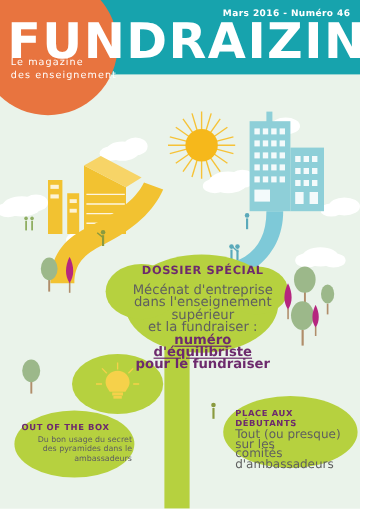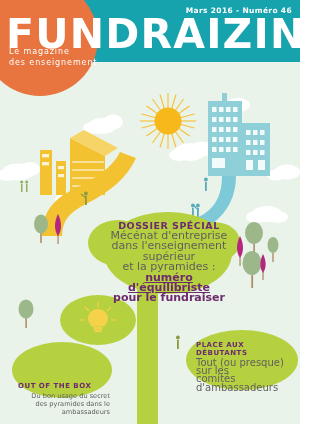--- a/index.html
+++ b/index.html
@@ -35,24 +35,24 @@
     font-family:"DejaVu Sans",sans-serif;
   }
   
   .blk{position:absolute;z-index:8;text-align:center;}
   .blk .kicker{
     font-weight:bold;color:#6d2a6d;letter-spacing:.5px;
     font-family:"DejaVu Sans",sans-serif;
   }
   .blk .body{color:#5f5f5f;font-family:"DejaVu Sans",sans-serif;}
   #dossier{left:106px;top:220px;width:126px;}
-  #dossier .kicker{font-size:9.5px;margin-bottom:0;}
+  #dossier .kicker{font-size:9.5px;margin-bottom:6px;}
   #dossier .body{font-size:11px;line-height:10.4px;}
   #outofbox{left:18px;top:352px;width:92px;text-align:left;}
-  #outofbox .kicker{font-size:7px;margin-bottom:2px;margin-top:30px;}
+  #outofbox .kicker{font-size:7px;margin-bottom:2px;}
   #outofbox .body{font-size:6.6px;line-height:8.2px;text-align:right;}
   #debutants{left:196px;top:341px;width:98px;text-align:left;}
   #debutants .kicker{font-size:7px;margin-bottom:2px;}
   #debutants .body{font-size:10px;line-height:8.2px;text-align:left;}
 </style>
 </head>
 <body>
 
 <div id="cover">
 
@@ -304,21 +304,21 @@
   <div class="logo-sub">
     <div>Le magazine</div>
     <div>des enseignement</div>
   </div>
 
   <div class="blk" id="dossier">
     <div class="kicker">DOSSIER SPÉCIAL</div>
     <div class="body">
       <div>Mécénat d'entreprise</div>
       <div>dans l'enseignement supérieur</div>
-      <div>et la pyramides :</div>
+      <div>et la fundraiser :</div>
       <div style="font-weight:bold;color:#6d2a6d;text-decoration:underline;">numéro d'équilibriste</div>
       <div style="font-weight:bold;color:#6d2a6d;">pour le fundraiser</div>
     </div>
   </div>
 
   <div class="blk" id="outofbox">
     <div class="kicker">OUT OF THE BOX</div>
     <div class="body">
       <div>Du bon usage du secret</div>
       <div>des pyramides dans le</div>

